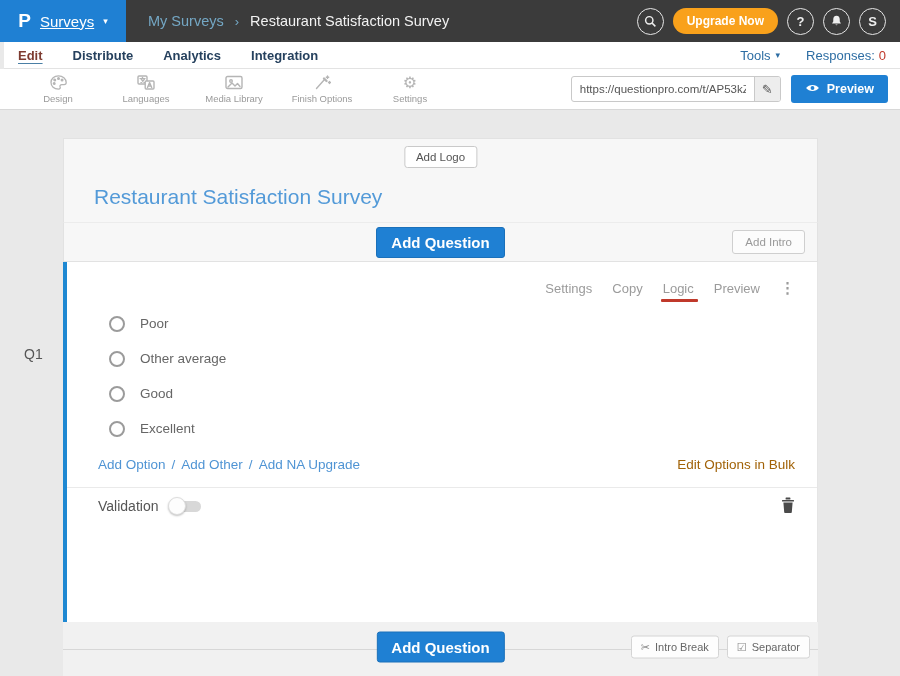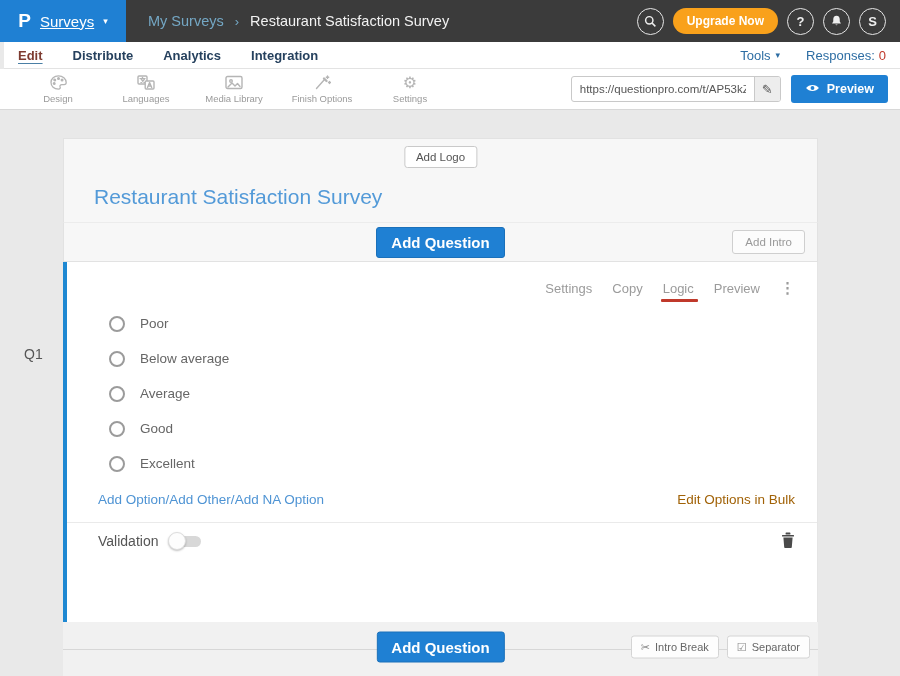--- a/index.html
+++ b/index.html
@@ -61,21 +61,21 @@
   .q-action { cursor:pointer; }
   .logic-wrap { position:relative; cursor:pointer; }
   .red-marker { position:absolute; left:-2px; right:-4px; bottom:-6px; height:3px; background:#c0392b; border-radius:1px; }
   .kebab { font-size:15px; font-weight:700; color:#9b9b9b; cursor:pointer; letter-spacing:0; }
   .q-text { margin:22px 30px 0 30px; color:#4f555b; font-size:15px; padding-bottom:15px; border-bottom:1px solid #f1f1f1; cursor:text; }
   .q-options { margin-top:9px; }
   .q-option { display:flex; align-items:center; gap:15px; height:35px; padding-left:42px; cursor:pointer; }
   .radio { width:16px; height:16px; border:2px solid #9b9b9b; border-radius:50%; background:#fff; flex:0 0 auto; }
   .q-option-label { color:#666; font-size:13.5px; }
   .q-links { display:flex; justify-content:space-between; padding:11px 22px 0 31px; font-size:13.5px; }
-  .links-left { display:flex; gap:0;justify-content:space-between; }
+  .links-left { display:flex; gap:6px;justify-content:space-between; }
   .link { color:#4f94d4; cursor:pointer; }
   .link-sep { color:#4f94d4; }
   .bulk-link { color:#a16207; cursor:pointer; }
   .validation-row { margin-top:15px; border-top:1px solid #eaeaea; height:37px; display:flex; align-items:center; padding:0 22px 0 31px; }
   .validation-label { color:#555; font-size:14px; }
   .toggle { margin-left:10px; position:relative; width:34px; height:18px; cursor:pointer; }
   .toggle-track { position:absolute; left:7px; top:4px; width:26px; height:11px; background:#d8d8d8; border-radius:6px; }
   .toggle-knob { position:absolute; left:0; top:0; width:18px; height:18px; background:#fdfdfd; border:1px solid #ddd; border-radius:50%; box-shadow:0 1px 2px rgba(0,0,0,.25); }
   .trash-btn { margin-left:auto; background:none; border:none; cursor:pointer; color:#4a4a4a; display:flex; }
 
@@ -246,43 +246,39 @@
       </div>
 
 
       <div class="q-options">
         <div class="q-option">
           <span class="radio"></span>
           <span class="q-option-label">Poor</span>
         </div>
         <div class="q-option">
           <span class="radio"></span>
-          <span class="q-option-label">Below average</span>
-        </div>
-        <div class="q-option">
-          <span class="radio"></span>
-          <span class="q-option-label">Average</span>
+          <span class="q-option-label">Other average</span>
         </div>
         <div class="q-option">
           <span class="radio"></span>
           <span class="q-option-label">Good</span>
         </div>
         <div class="q-option">
           <span class="radio"></span>
           <span class="q-option-label">Excellent</span>
         </div>
       </div>
 
       <div class="q-links">
         <span class="links-left">
           <span class="link">Add Option</span>
           <span class="link-sep">/</span>
           <span class="link">Add Other</span>
           <span class="link-sep">/</span>
-          <span class="link">Add NA Option</span>
+          <span class="link">Add NA Upgrade</span>
         </span>
         <span class="bulk-link">Edit Options in Bulk</span>
       </div>
 
       <div class="validation-row">
         <span class="validation-label">Validation</span>
         <span class="toggle">
           <span class="toggle-track"></span>
           <span class="toggle-knob"></span>
         </span>

